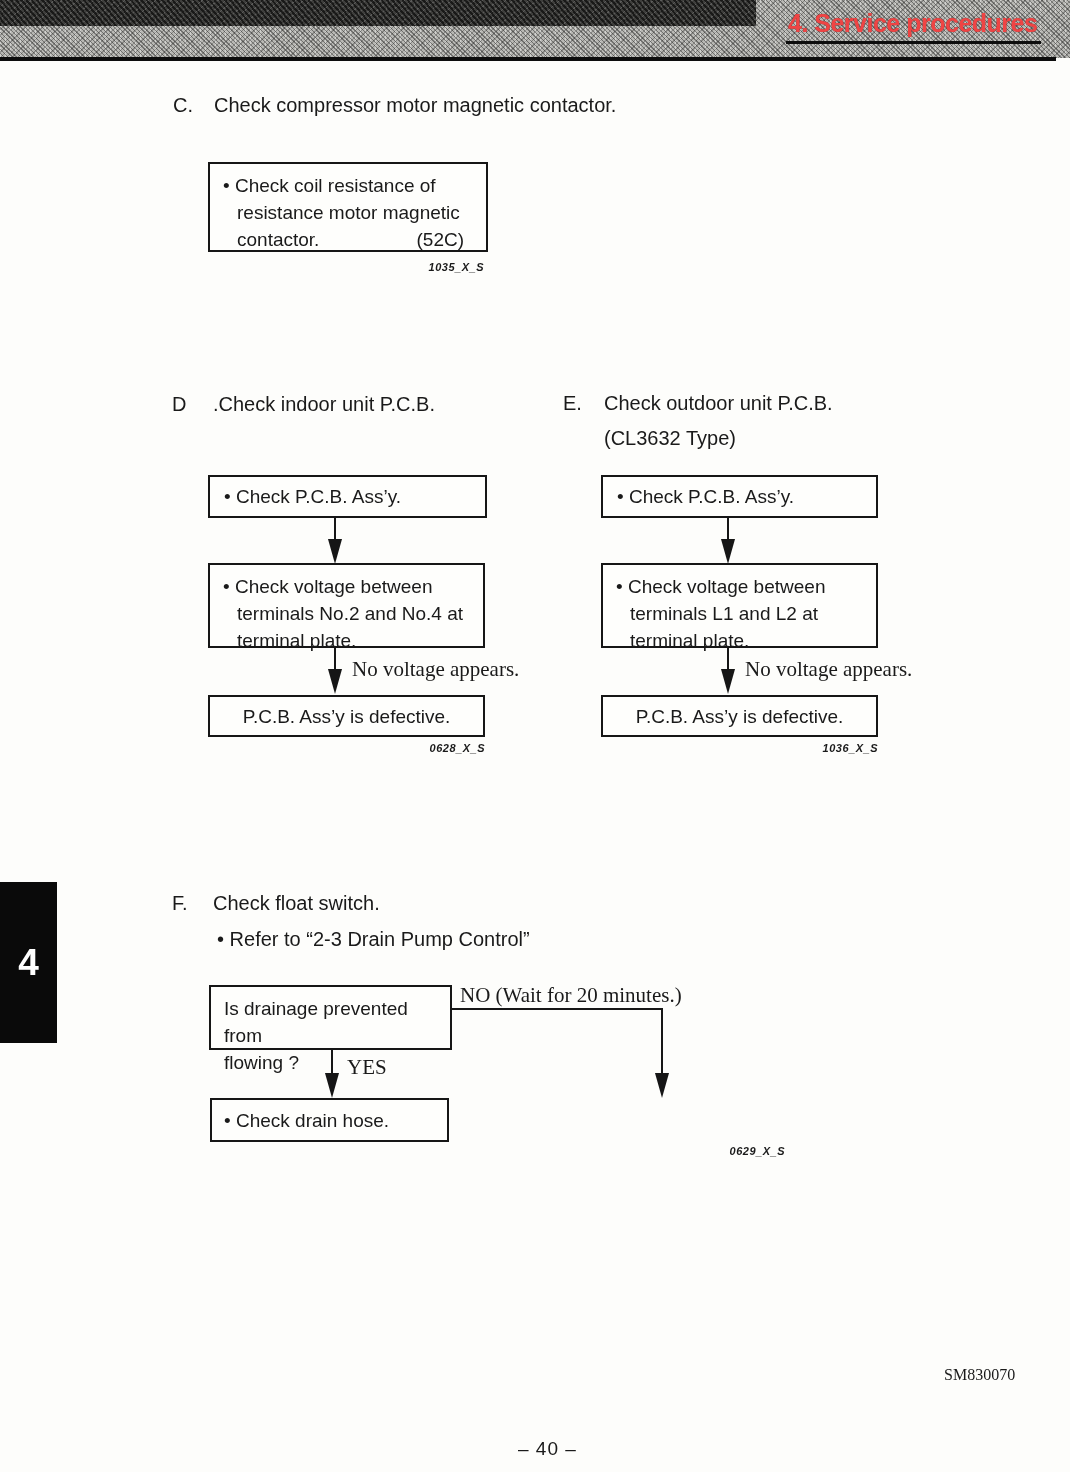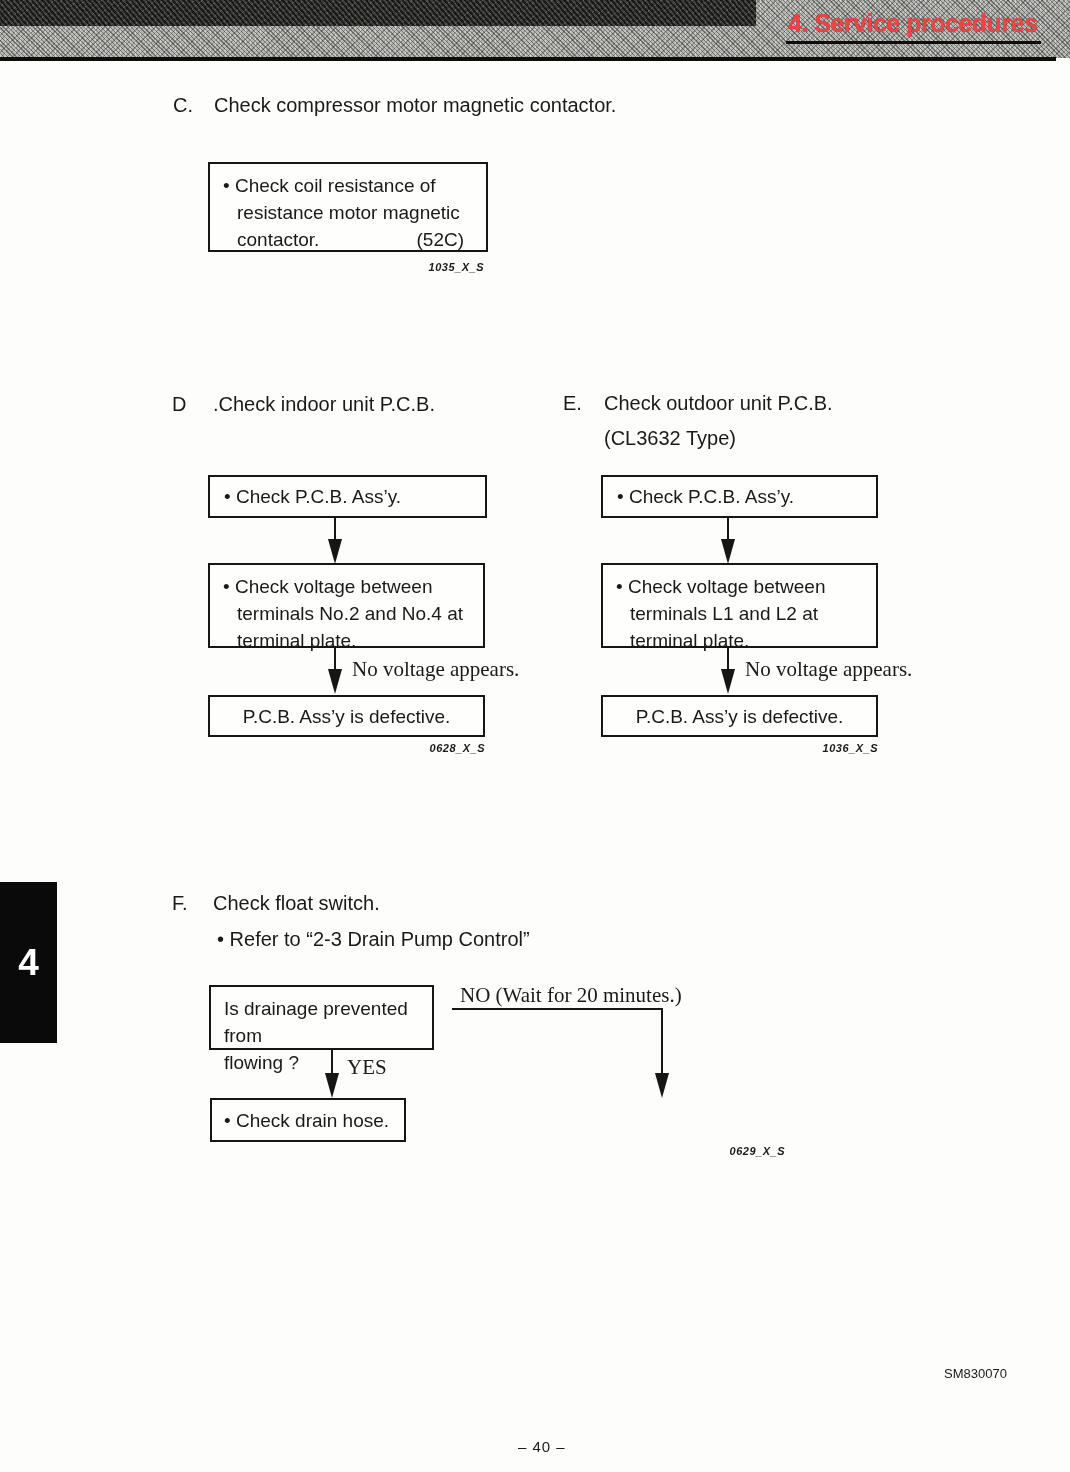--- a/index.html
+++ b/index.html
@@ -69,22 +69,22 @@
   .flow-label{font-size:21px;white-space:nowrap;font-family:Liberation Serif, serif;}
 
   
   .side-tab{
     left:0;top:882px;width:57px;height:161px;
     background:#0a0a0a;color:#fff;
     display:flex;align-items:center;justify-content:center;
     font-size:37px;font-weight:bold;
   }
 
-  .footer-page{left:518px;top:1438px;font-size:15px;letter-spacing:1px;}
-  .footer-code{left:944px;top:1366px;font-size:13px;}
+  .footer-page{left:518px;top:1438px;font-size:19px;letter-spacing:1px;}
+  .footer-code{left:944px;top:1366px;font-size:16px;font-family:Liberation Serif, serif;}
 </style>
 </head>
 <body>
 
 <div class="page">
 
   <div class="abs band-light"></div>
   <div class="abs band-dark"></div>
   <div class="abs chapter-title">4. Service procedures</div>
   <div class="abs band-rule"></div>
@@ -156,35 +156,35 @@
     <span>P.C.B. Ass’y is defective.</span>
   </div>
   <div class="abs fig-caption" style="left:682px;top:742px;width:196px;">1036_X_S</div>
 
   <div class="abs heading" style="left:172px;top:892px;">
     <span class="sec-label">F.</span>
     <span>Check float switch.</span>
   </div>
   <div class="abs" style="left:217px;top:928px;font-size:20px;">• Refer to “2-3 Drain Pump Control”</div>
 
-  <div class="abs flow-box pad" style="left:209px;top:985px;width:225px;height:65px;">
+  <div class="abs flow-box pad" style="left:209px;top:985px;width:243px;height:65px;">
     <div>Is drainage prevented from</div>
     <div>flowing ?</div>
   </div>
 
   <div class="abs flow-label" style="left:460px;top:983px;">NO (Wait for 20 minutes.)</div>
   <div class="abs arrow-line" style="left:452px;top:1008px;width:211px;height:2px;"></div>
   <div class="abs arrow-line" style="left:661px;top:1008px;width:2px;height:67px;"></div>
   <div class="abs arrow-head" style="left:655px;top:1073px;"></div>
 
   <div class="abs arrow-line" style="left:331px;top:1050px;width:2px;height:25px;"></div>
   <div class="abs arrow-head" style="left:325px;top:1073px;"></div>
   <div class="abs flow-label" style="left:347px;top:1055px;">YES</div>
 
-  <div class="abs flow-box vcenter" style="left:210px;top:1098px;width:196px;height:44px;padding-left:12px;">
+  <div class="abs flow-box vcenter" style="left:210px;top:1098px;width:239px;height:44px;padding-left:12px;">
     <span>• Check drain hose.</span>
   </div>
   <div class="abs fig-caption" style="left:589px;top:1145px;width:196px;">0629_X_S</div>
 
   <div class="abs side-tab">
     <span>4</span>
   </div>
 
   <div class="abs footer-page">– 40 –</div>
   <div class="abs footer-code">SM830070</div>

